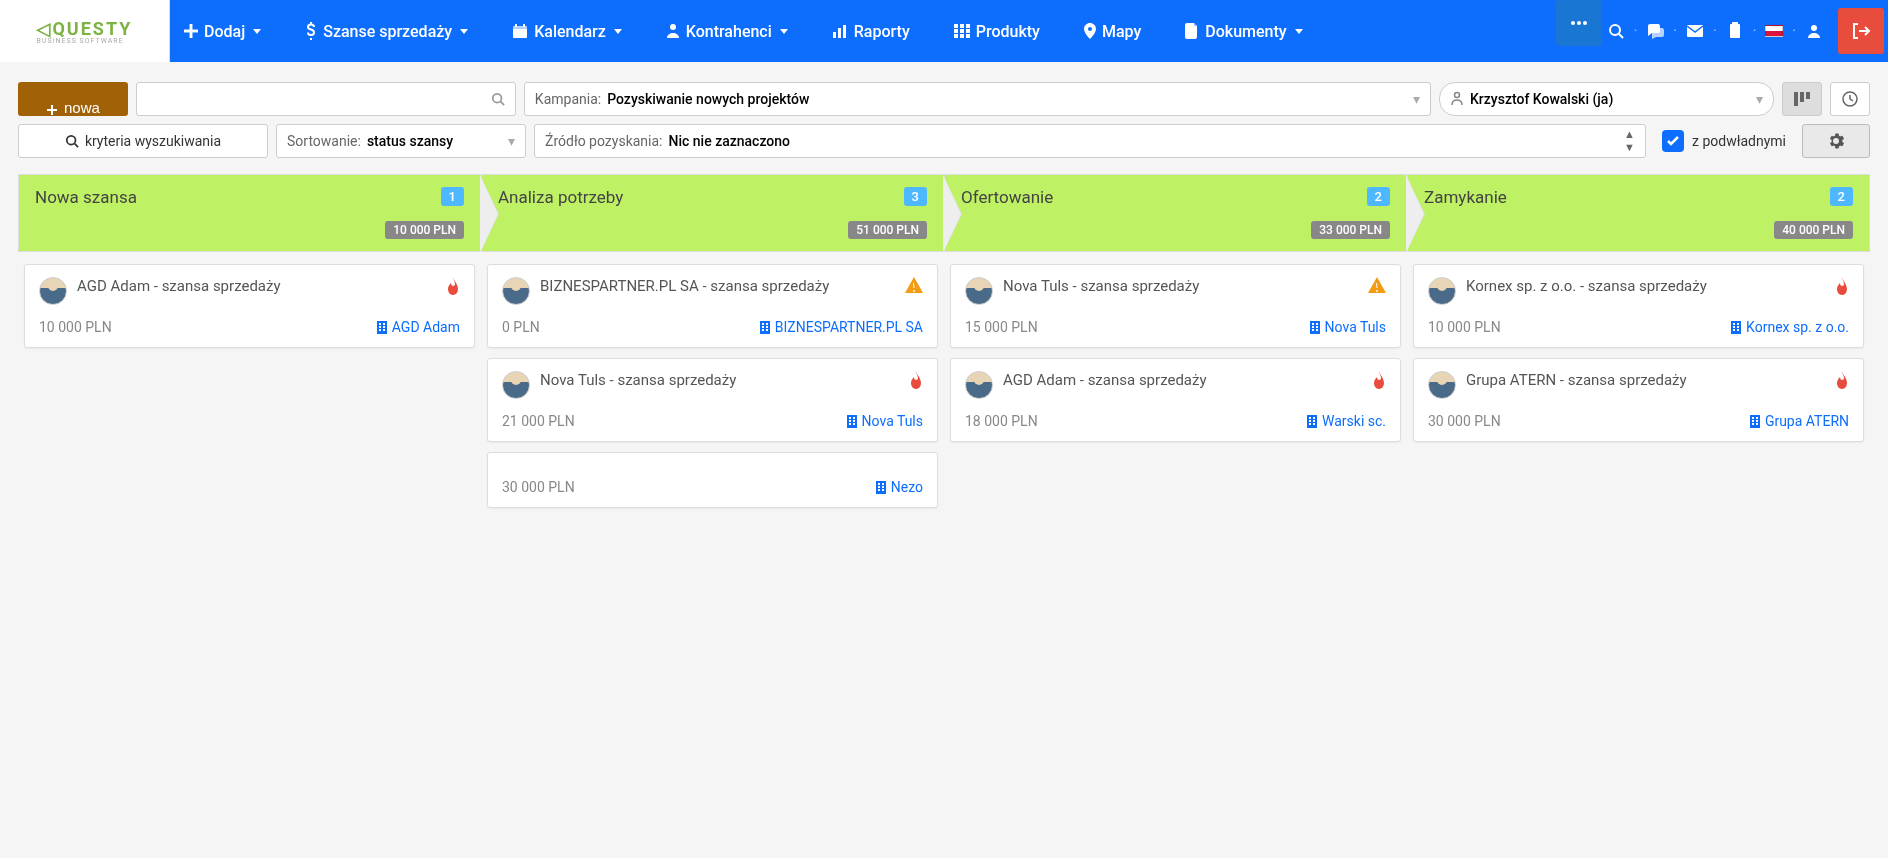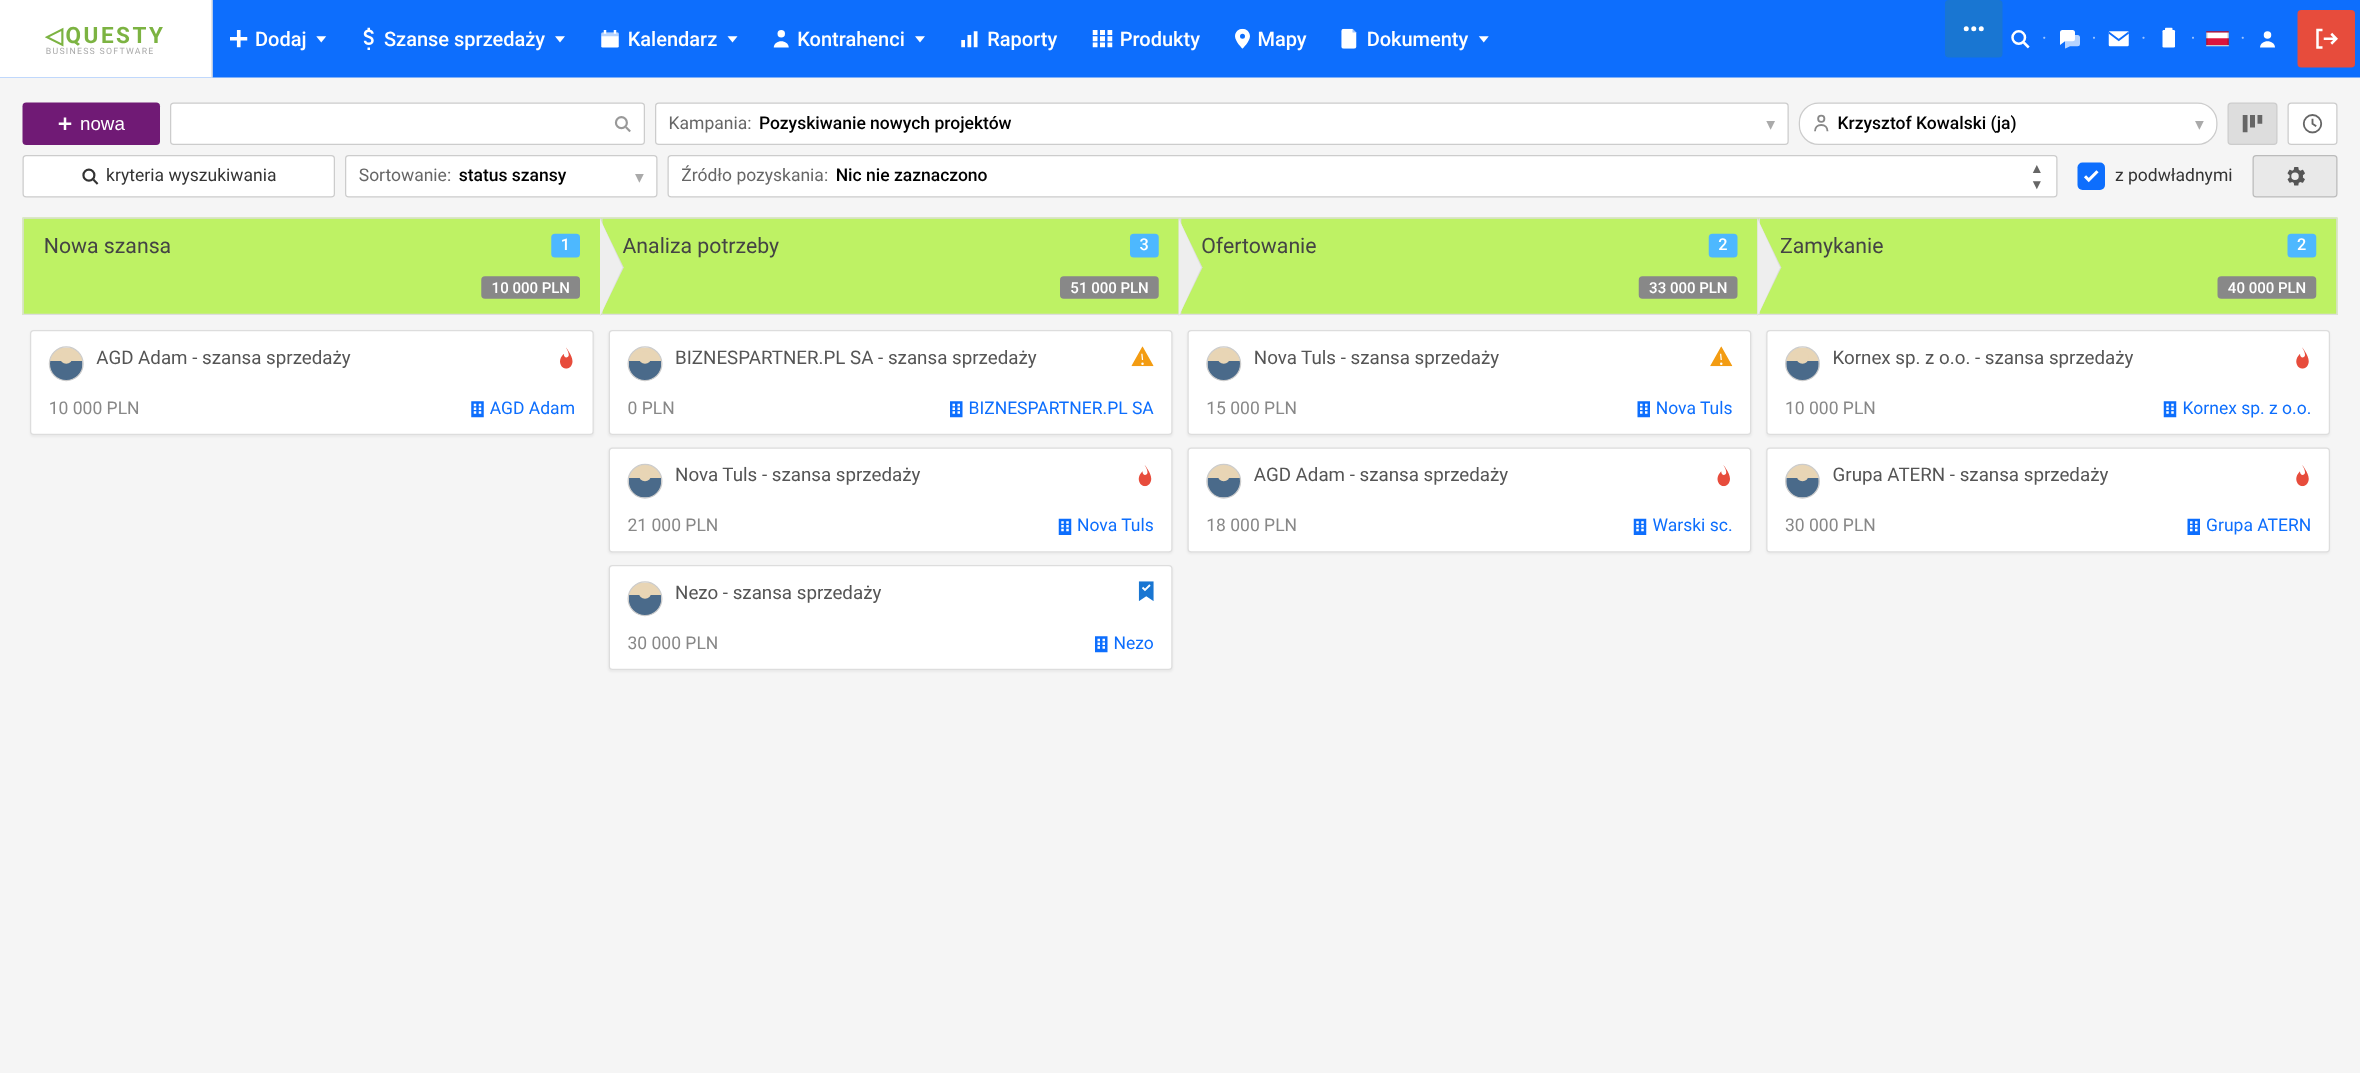--- a/index.html
+++ b/index.html
@@ -4,34 +4,34 @@
 <style>
 * { box-sizing: border-box; margin: 0; padding: 0; }
 body { font-family: -apple-system, BlinkMacSystemFont, "Segoe UI", Roboto, Arial, sans-serif; background: #f5f5f5; font-size: 14px; color: #333; }
 
 
 .topnav { display: flex; height: 62px; background: #0d6efd; }
 .logo-cell { width: 170px; background: #fff; display:flex; align-items:center; justify-content:center; border-right:1px solid #ddd; }
 .logo-text { font-weight:700; letter-spacing:2px; font-size:18px; }
 .logo-text .q { color:#7cb342; }
 .logo-sub { font-size:7px; color:#aaa; letter-spacing:1px; margin-top:-2px; }
-.nav-items { display:flex; align-items:center; gap:0; flex:1; }
+.nav-items { display:flex; align-items:center; gap:16px; flex:1; }
 .nav-item { color:#fff; padding:0 14px; height:62px; display:flex; align-items:center; gap:6px; cursor:pointer; font-size:16px; font-weight:500; white-space:nowrap; }
 .caret { width:0; height:0; border-left:4px solid transparent; border-right:4px solid transparent; border-top:5px solid #fff; margin-left:2px; }
 .nav-right { display:flex; align-items:center; margin-left:auto; padding-right:0; }
 .icon-btn { color:#fff; width:28px; height:62px; display:flex; align-items:center; justify-content:center; cursor:pointer; }
 .dot-sep { color:#fff; opacity:0.6; padding:0 4px; }
 .flag { width:18px; height:12px; background:linear-gradient(to bottom, #fff 50%, #dc143c 50%); border:1px solid rgba(0,0,0,0.2); }
 .logout-btn { background:#e74c3c; width:46px; height:46px; display:flex; align-items:center; justify-content:center; cursor:pointer; margin:0 4px 0 10px; border-radius:3px; }
 .ellipsis-btn { background:#1976d2; width:46px; height:46px; display:flex; align-items:center; justify-content:center; cursor:pointer; border-radius:3px; margin-left:8px; }
 
 
 .toolbar { padding:20px 18px 8px; display:flex; flex-direction:column; gap:8px; }
 .tool-row { display:flex; gap:8px; align-items:stretch; }
-.btn-new { background:#701a75; color:#fff; border:none; padding:0 28px; height:34px; border-radius:3px; cursor:pointer; font-size:15px; display:flex; align-items:center; gap:6px; font-weight:400; }
+.btn-new { background:#a16207; color:#fff; border:none; padding:0 28px; height:34px; border-radius:3px; cursor:pointer; font-size:15px; display:flex; align-items:flex-end; gap:6px; font-weight:400; }
 .search-box { flex:0 0 380px; border:1px solid #ccc; border-radius:3px; background:#fff; height:34px; display:flex; align-items:center; padding:0 10px; }
 .search-box input { border:none; outline:none; flex:1; font-size:14px; }
 .select-box { border:1px solid #ccc; border-radius:3px; background:#fff; height:34px; display:flex; align-items:center; padding:0 10px; cursor:pointer; gap:6px; position:relative; }
 .select-box .lbl { color:#666; }
 .select-box .val { color:#000000; font-weight:500; }
 .select-caret { margin-left:auto; color:#aaa; }
 .kryteria { flex:0 0 250px; justify-content:center; }
 .sortowanie { flex:0 0 250px; }
 .kampania { flex:1; }
 .zrodlo { flex:1; }
@@ -377,30 +377,20 @@
                 <rect x="3" y="6" width="2" height="2" fill="#fff"></rect>
                 <rect x="7" y="6" width="2" height="2" fill="#fff"></rect>
                 <rect x="3" y="9" width="2" height="2" fill="#fff"></rect>
                 <rect x="7" y="9" width="2" height="2" fill="#fff"></rect>
               </svg>
               <span>Nova Tuls</span>
             </div>
           </div>
         </div>
         <div class="card">
-          <div class="card-head">
-            <div class="avatar"></div>
-            <div class="card-title">Nezo - szansa sprzedaży</div>
-            <div class="card-status">
-              <svg width="12" height="16" viewBox="0 0 12 16" fill="#1976d2">
-                <path d="M0 0h12v16l-6-4-6 4V0z"></path>
-                <path d="M3 5l2 2 4-4" stroke="#fff" stroke-width="1.5" fill="none"></path>
-              </svg>
-            </div>
-          </div>
           <div class="card-foot">
             <div class="card-amount">30 000 PLN</div>
             <div class="card-company">
               <svg width="12" height="14" viewBox="0 0 12 14" fill="#0d6efd">
                 <rect x="1" y="1" width="10" height="13"></rect>
                 <rect x="3" y="3" width="2" height="2" fill="#fff"></rect>
                 <rect x="7" y="3" width="2" height="2" fill="#fff"></rect>
                 <rect x="3" y="6" width="2" height="2" fill="#fff"></rect>
                 <rect x="7" y="6" width="2" height="2" fill="#fff"></rect>
                 <rect x="3" y="9" width="2" height="2" fill="#fff"></rect>

